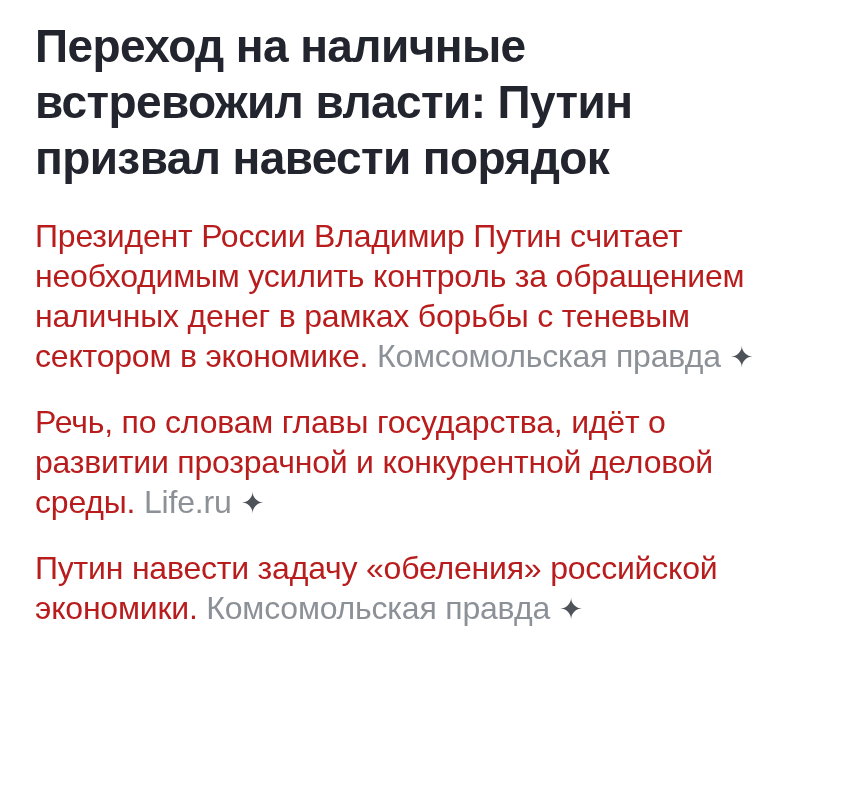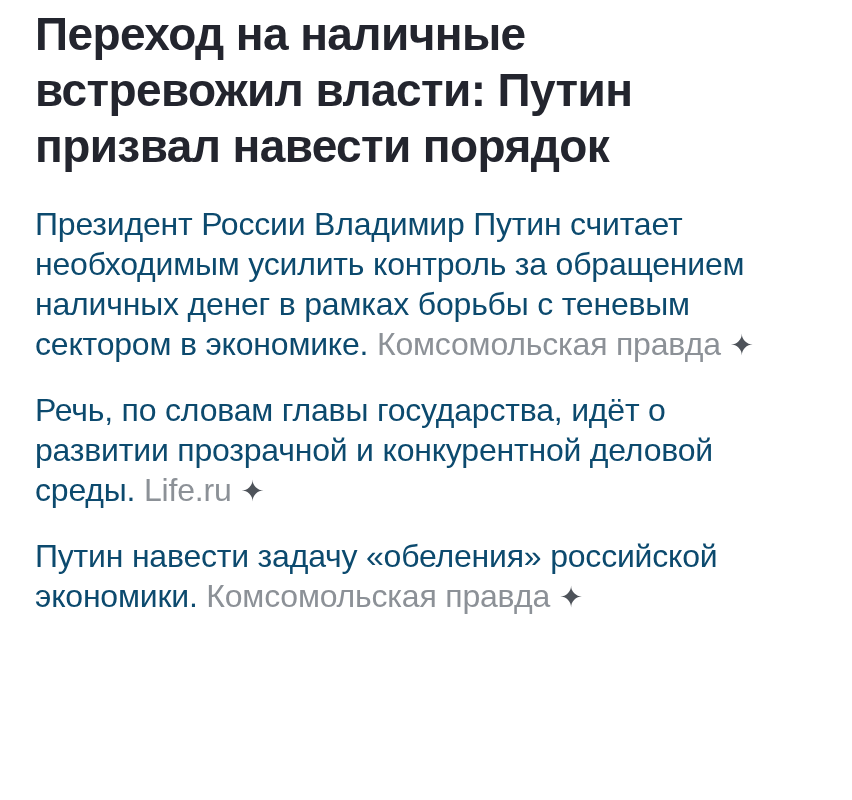--- a/index.html
+++ b/index.html
@@ -12,41 +12,41 @@
     height: 800px;
     overflow: hidden;
     font-family: "Liberation Sans", "DejaVu Sans", sans-serif;
   }
   .article {
     box-sizing: border-box;
     width: 852px;
     padding: 6px 28px 0 35px;
   }
   .article-title {
-    margin: 0 0 30px 0;
+    margin: 12px 0 30px 0;
     max-width: 720px;
     font-size: 46px;
     line-height: 56px;
     font-weight: 700;
     letter-spacing: -0.6px;
     color: #23252e;
     white-space: pre-line;
   }
   .para {
     margin: 0 0 25px 0;
     max-width: 792px;
     font-size: 32px;
     line-height: 40px;
     font-weight: 400;
     letter-spacing: -0.2px;
     color: #33353d;
     white-space: pre-line;
   }
   .para:last-child { margin-bottom: 0; }
-  .paragraph-text { color: #0c4a6e; }
+  .paragraph-text { color: #b91c1c; }
   .source-link {
     color: #8c9197;
     text-decoration: none;
     cursor: pointer;
     white-space: nowrap;
   }
   .sparkle {
     color: #4e535a;
     margin-left: 9px;
     font-size: 0.9em;

